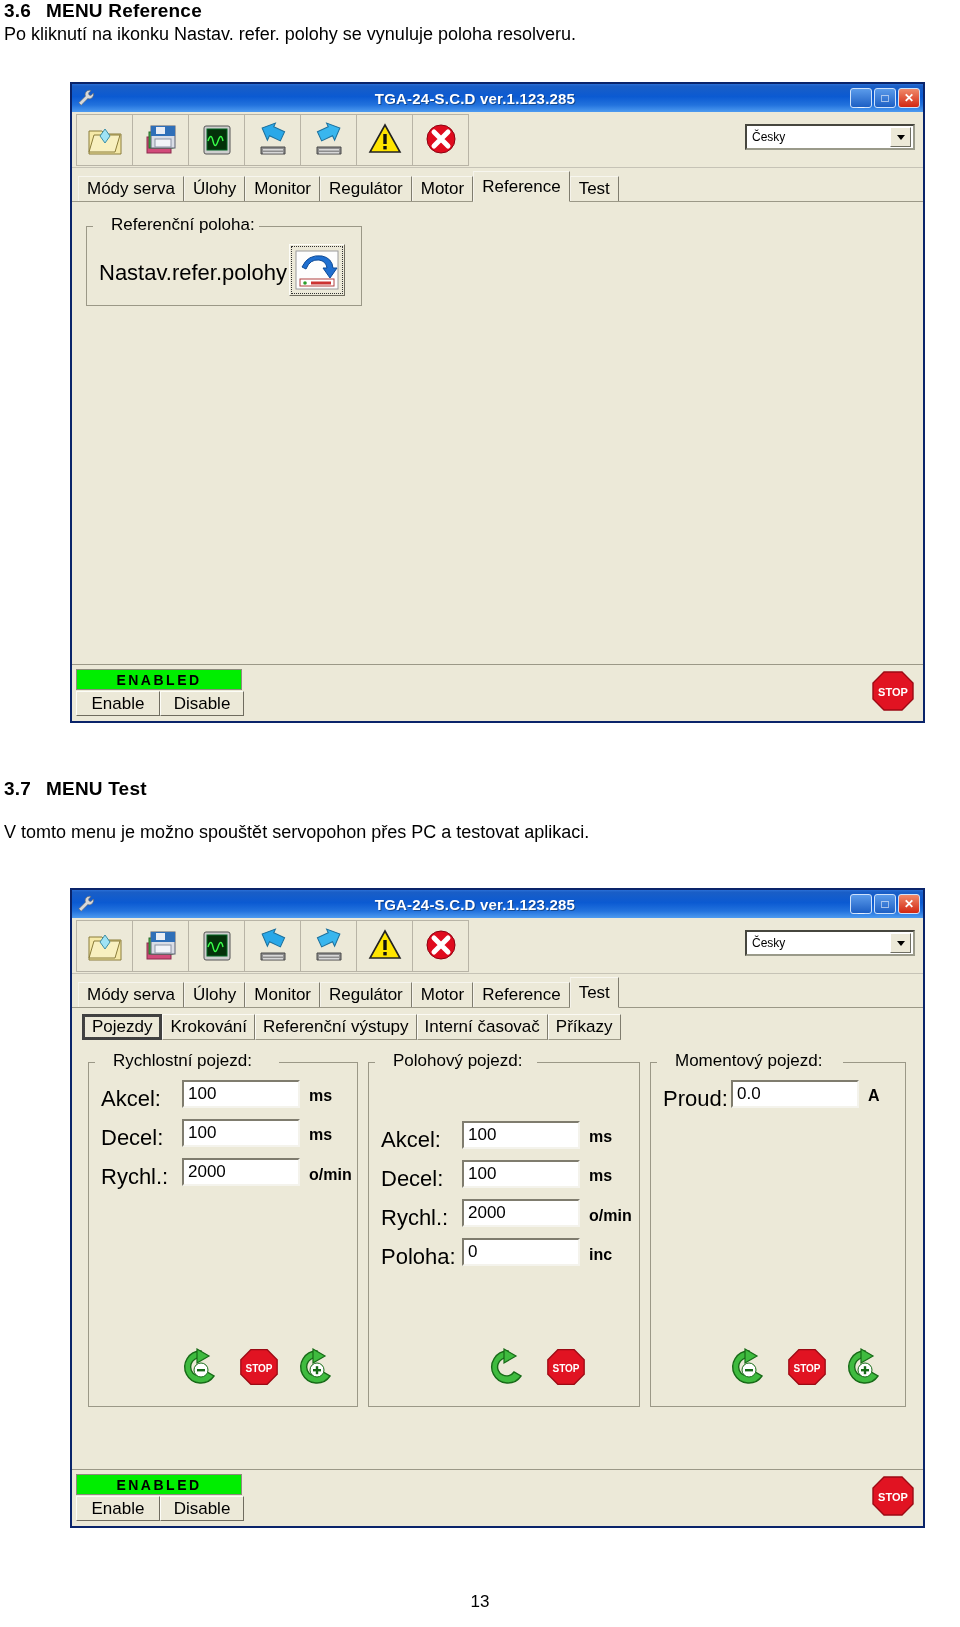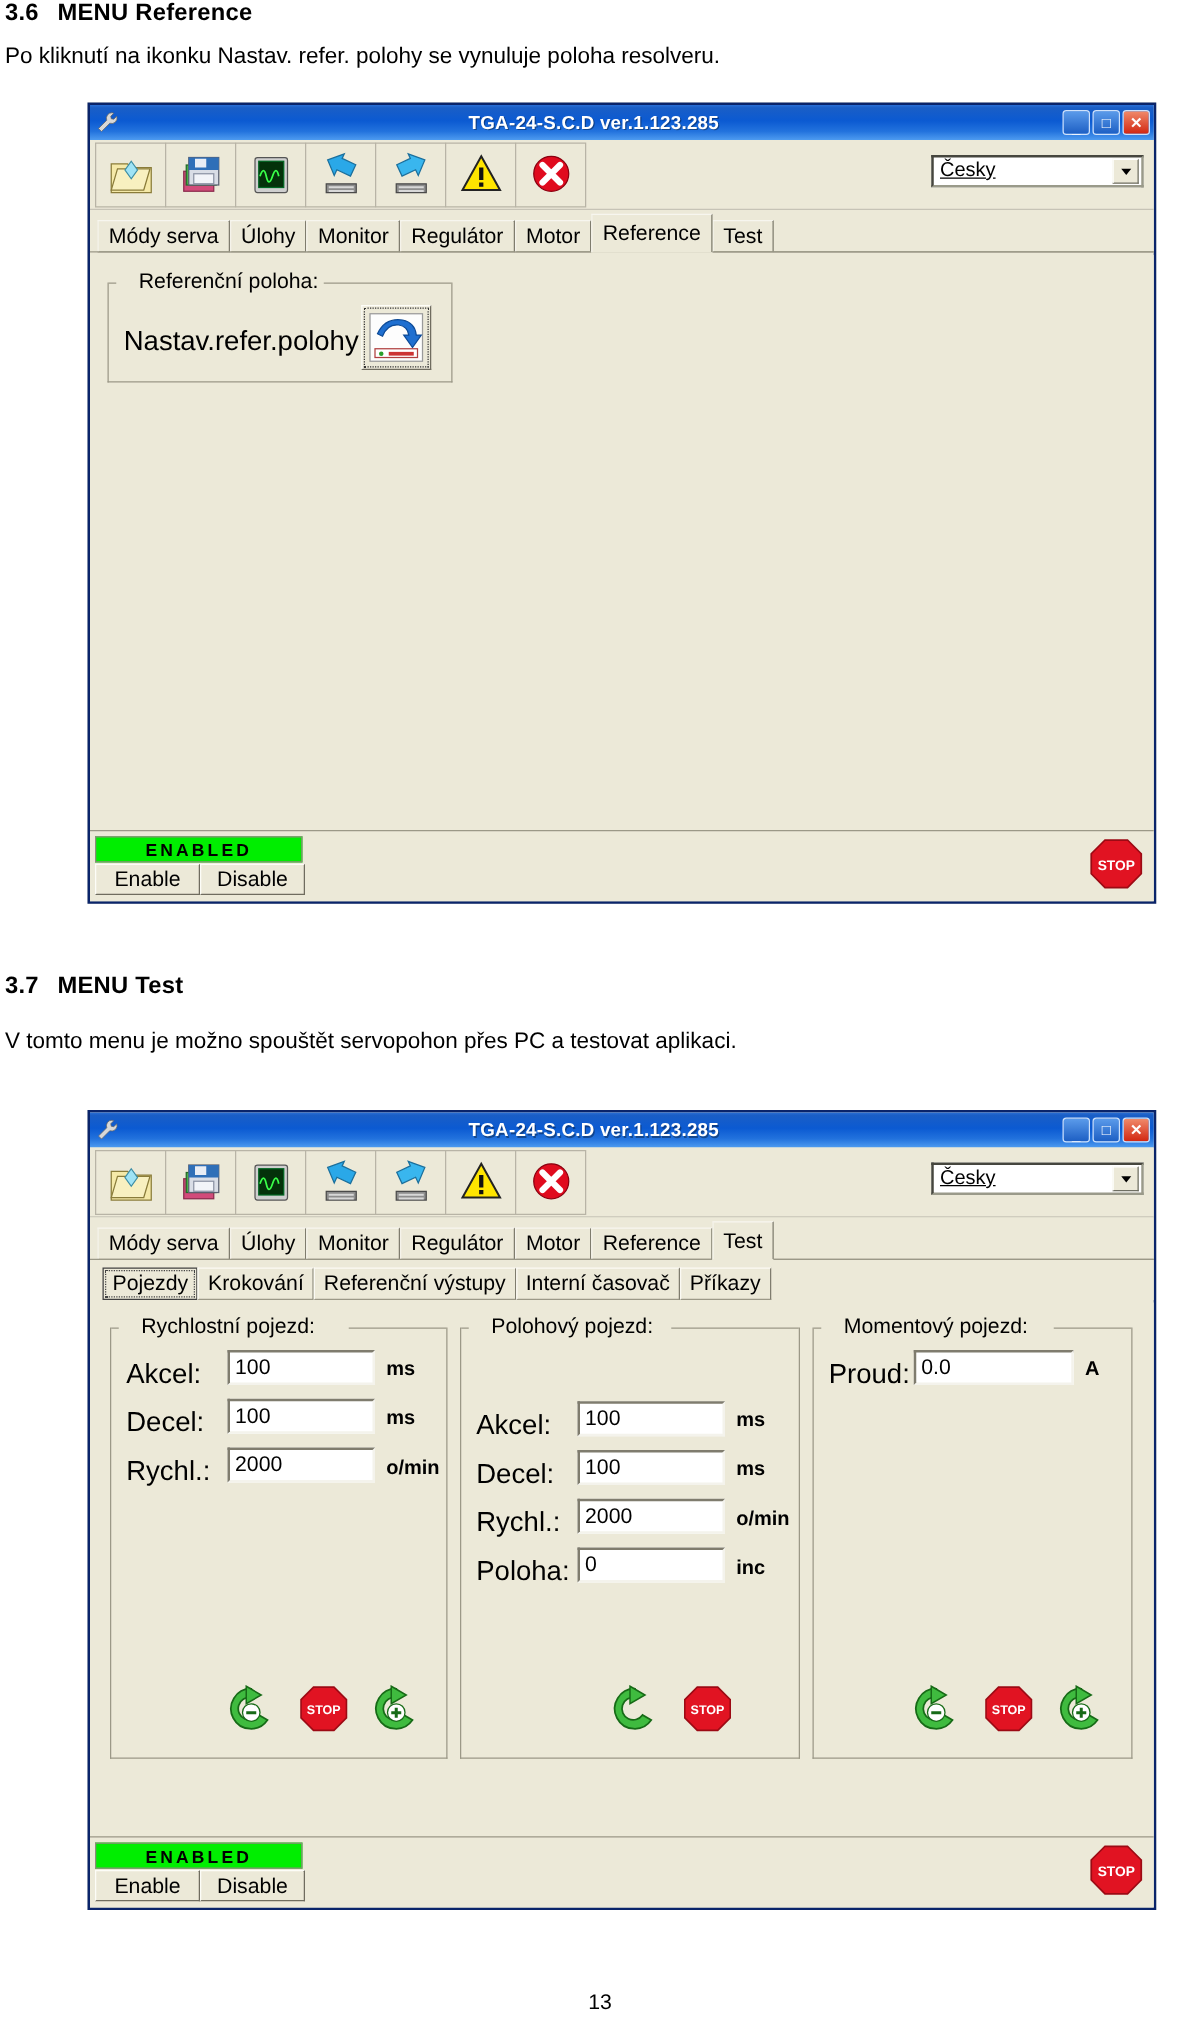--- a/index.html
+++ b/index.html
@@ -5,21 +5,21 @@
   html,body{margin:0;padding:0;}
   body{
     width:960px;height:1627px;background:#ffffff;
     font-family:"Liberation Sans",sans-serif;
     color:#000;overflow:hidden;position:relative;
   }
 
   
   .doc-head{font-size:19px;font-weight:bold;letter-spacing:.2px;}
   .doc-head .num{display:inline-block;min-width:42px;}
-  .doc-para{font-size:18px;margin-top:12px;}
+  .doc-para{font-size:18px;margin-top:2px;}
 
   .sec1{position:absolute;left:4px;top:0px;width:940px;}
   .sec2{position:absolute;left:4px;top:778px;width:940px;}
   .pagenum{position:absolute;left:0;top:1592px;width:960px;text-align:center;font-size:17px;}
 
   
   .win{
     position:absolute;
     background:#ece9d8;
     border:2px solid #0a246a;
@@ -61,21 +61,21 @@
     width:57px;height:52px;background:#ece9d8;
     border:1px solid #b8b4a6;border-right-color:#b8b4a6;
     display:flex;align-items:center;justify-content:center;
     box-sizing:border-box;margin-right:-1px;
   }
   .combo-lang{
     position:absolute;right:8px;top:12px;width:170px;height:26px;
     background:#fff;border:2px inset #9a9a8a;display:flex;align-items:center;
     box-sizing:border-box;
   }
-  .combo-lang .val{font-size:16px;padding-left:5px;flex:1 1 auto;white-space:nowrap;text-decoration:underline;}
+  .combo-lang .val{font-size:12px;padding-left:5px;flex:1 1 auto;white-space:nowrap;}
   .combo-arrow{
     width:21px;height:20px;margin-right:2px;background:#ece9d8;
     border:1px solid #fff;border-right-color:#6f6f63;border-bottom-color:#6f6f63;
     display:flex;align-items:center;justify-content:center;box-sizing:border-box;
   }
   .combo-arrow i{
     display:block;width:0;height:0;border-left:4px solid transparent;
     border-right:4px solid transparent;border-top:5px solid #000;
   }
 
@@ -103,21 +103,21 @@
   
   .subtabrow{
     height:32px;background:#ece9d8;display:flex;align-items:flex-end;
     padding-left:10px;box-sizing:border-box;position:relative;
   }
   .subtab{
     height:26px;padding:0 7px;background:#ece9d8;
     border:1px solid #fbfaf4;border-right-color:#7f7c6e;border-bottom-color:#9b9887;
     display:flex;align-items:center;font-size:17px;white-space:nowrap;box-sizing:border-box;
   }
-  .subtab.active{border:1px solid #404040;outline:1px dotted #444;outline-offset:-3px;}
+  .subtab.active{border:3px solid #404040;outline:1px dotted #444;outline-offset:-3px;}
 
   
   .client{background:#ece9d8;position:relative;}
 
   
   .group{
     position:absolute;border:1px solid #9b9887;border-top:none;
     box-sizing:border-box;
   }
   .group .legend{

